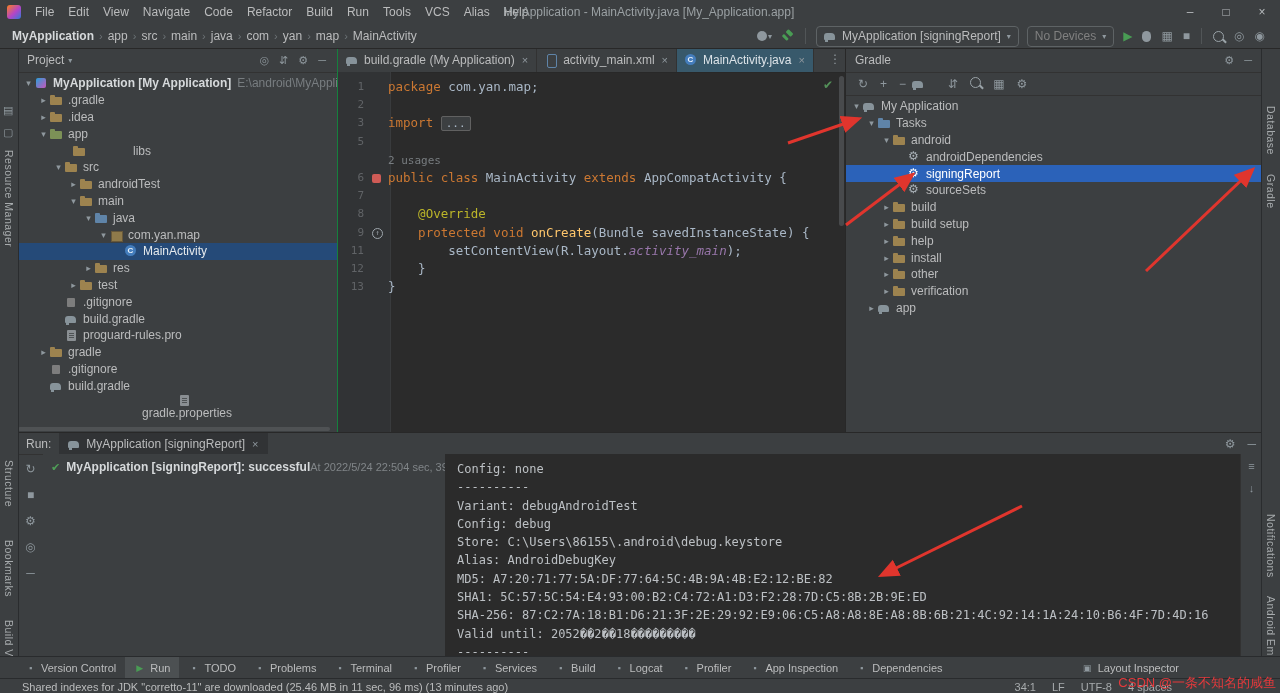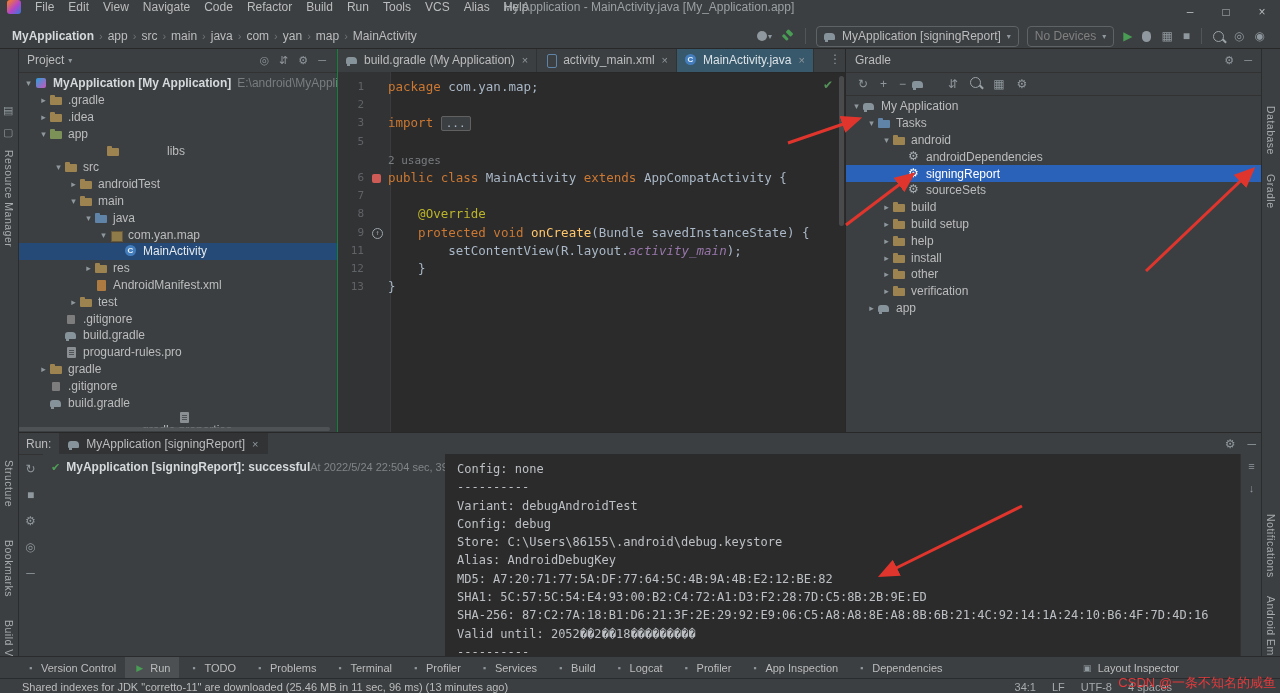--- a/index.html
+++ b/index.html
@@ -3,21 +3,21 @@
 <meta charset="utf-8">
 <style>
   html,body{margin:0;padding:0;background:#1e1e1e}
   #app{position:relative;width:1280px;height:693px;background:#2b2b2b;overflow:hidden;
        font-family:"Liberation Sans",sans-serif;font-size:12px;color:#bbbcbd;-webkit-font-smoothing:antialiased}
   i{font-style:normal}
   .gray{color:#8f989e}.green{color:#499c54}.dim{color:#808080}
 
   
   .titlebar{position:absolute;left:0;top:0;width:1280px;height:24px;background:#3c3f41;
-            display:flex;align-items:flex-start;border-bottom:1px solid #292b2d;z-index:6}
+            display:flex;align-items:center;border-bottom:1px solid #292b2d;z-index:6}
   .logo{width:14px;height:14px;margin:0 7px;border-radius:3px;flex:none;
         background:linear-gradient(135deg,#fc801d,#b345c9 55%,#2f7bd8)}
   .menus{display:flex;align-items:center}
   .menu-item{padding:0 7px;cursor:default}
   .win-title{position:absolute;left:503px;color:#9aa0a3;white-space:nowrap}
   .win-controls{margin-left:auto;display:flex}
   .win-btn{width:36px;height:24px;text-align:center;line-height:24px;color:#b6babd;font-size:12px}
 
   
   .navbar{position:absolute;left:0;top:24px;width:1280px;height:24px;background:#3c3f41;
@@ -291,21 +291,21 @@
         <div class="trow " style="padding-left: 19px;">
           <span class="chev">▸</span>
           <span class="ticon ic-folder"></span>
           <span class="tlabel ">.idea</span>
         </div>
         <div class="trow " style="padding-left: 19px;">
           <span class="chev">▾</span>
           <span class="ticon ic-module"></span>
           <span class="tlabel ">app</span>
         </div>
-        <div class="trow " style="padding-left: 34px; gap: 42px;">
+        <div class="trow " style=" gap: 42px;">
           <span class="chev"></span>
           <span class="ticon ic-folder"></span>
           <span class="tlabel ">libs</span>
         </div>
         <div class="trow " style="padding-left: 34px;">
           <span class="chev">▾</span>
           <span class="ticon ic-folder"></span>
           <span class="tlabel ">src</span>
         </div>
         <div class="trow " style="padding-left: 49px;">
@@ -330,25 +330,20 @@
         </div>
         <div class="trow sel-dim" style="padding-left: 94px;">
           <span class="chev"></span>
           <span class="ticon ic-class"></span>
           <span class="tlabel ">MainActivity</span>
         </div>
         <div class="trow " style="padding-left: 64px;">
           <span class="chev">▸</span>
           <span class="ticon ic-folder"></span>
           <span class="tlabel ">res</span>
-        </div>
-        <div class="trow " style="padding-left: 64px;">
-          <span class="chev"></span>
-          <span class="ticon ic-xml"></span>
-          <span class="tlabel ">AndroidManifest.xml</span>
         </div>
         <div class="trow " style="padding-left: 49px;">
           <span class="chev">▸</span>
           <span class="ticon ic-folder"></span>
           <span class="tlabel ">test</span>
         </div>
         <div class="trow " style="padding-left: 34px;">
           <span class="chev"></span>
           <span class="ticon ic-git"></span>
           <span class="tlabel ">.gitignore</span>

